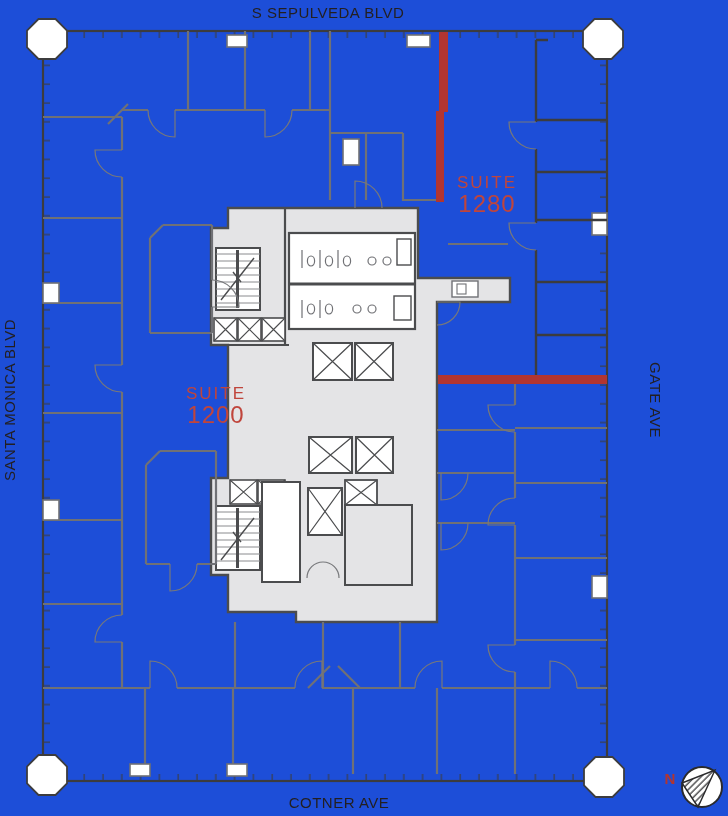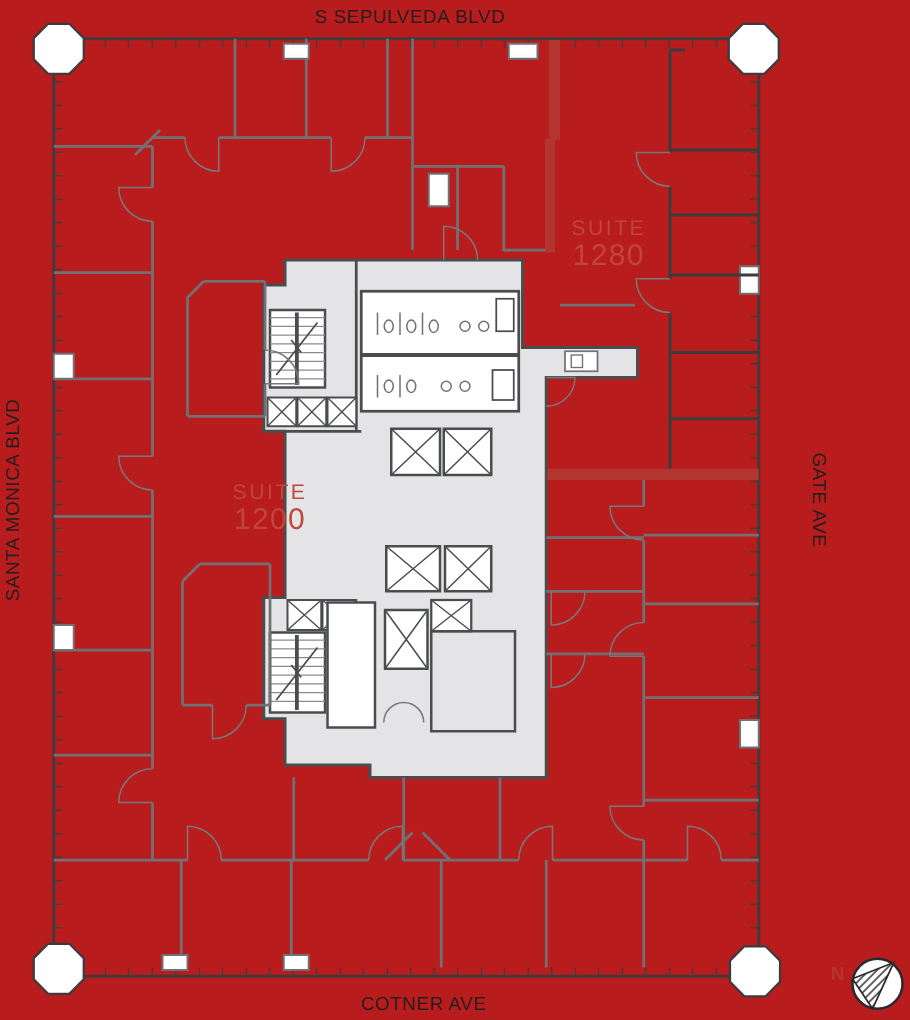--- a/index.html
+++ b/index.html
@@ -1,16 +1,16 @@
 <!DOCTYPE html>
 <html><head>
 <meta charset="utf-8">
 <style>
   html,body{margin:0;padding:0;background:#ffffff;}
-  .stage{position:relative;width:728px;height:816px;background:#b91c1c;overflow:hidden;
+  .stage{position:relative;width:728px;height:816px;background:#1d4ed8;overflow:hidden;
          font-family:"Liberation Sans", sans-serif;}
   svg{position:absolute;left:0;top:0;}
   text{font-family:"Liberation Sans", sans-serif;}
   .street{font-size:15px;fill:#231f20;letter-spacing:0.5px;}
   .suite-word{font-size:17px;letter-spacing:2px;fill:#c0453c;}
   .suite-num{font-size:24px;letter-spacing:1px;fill:#c0453c;}
   .north{font-size:15px;font-weight:bold;fill:#b23530;}
 </style>
 </head>
 <body>

